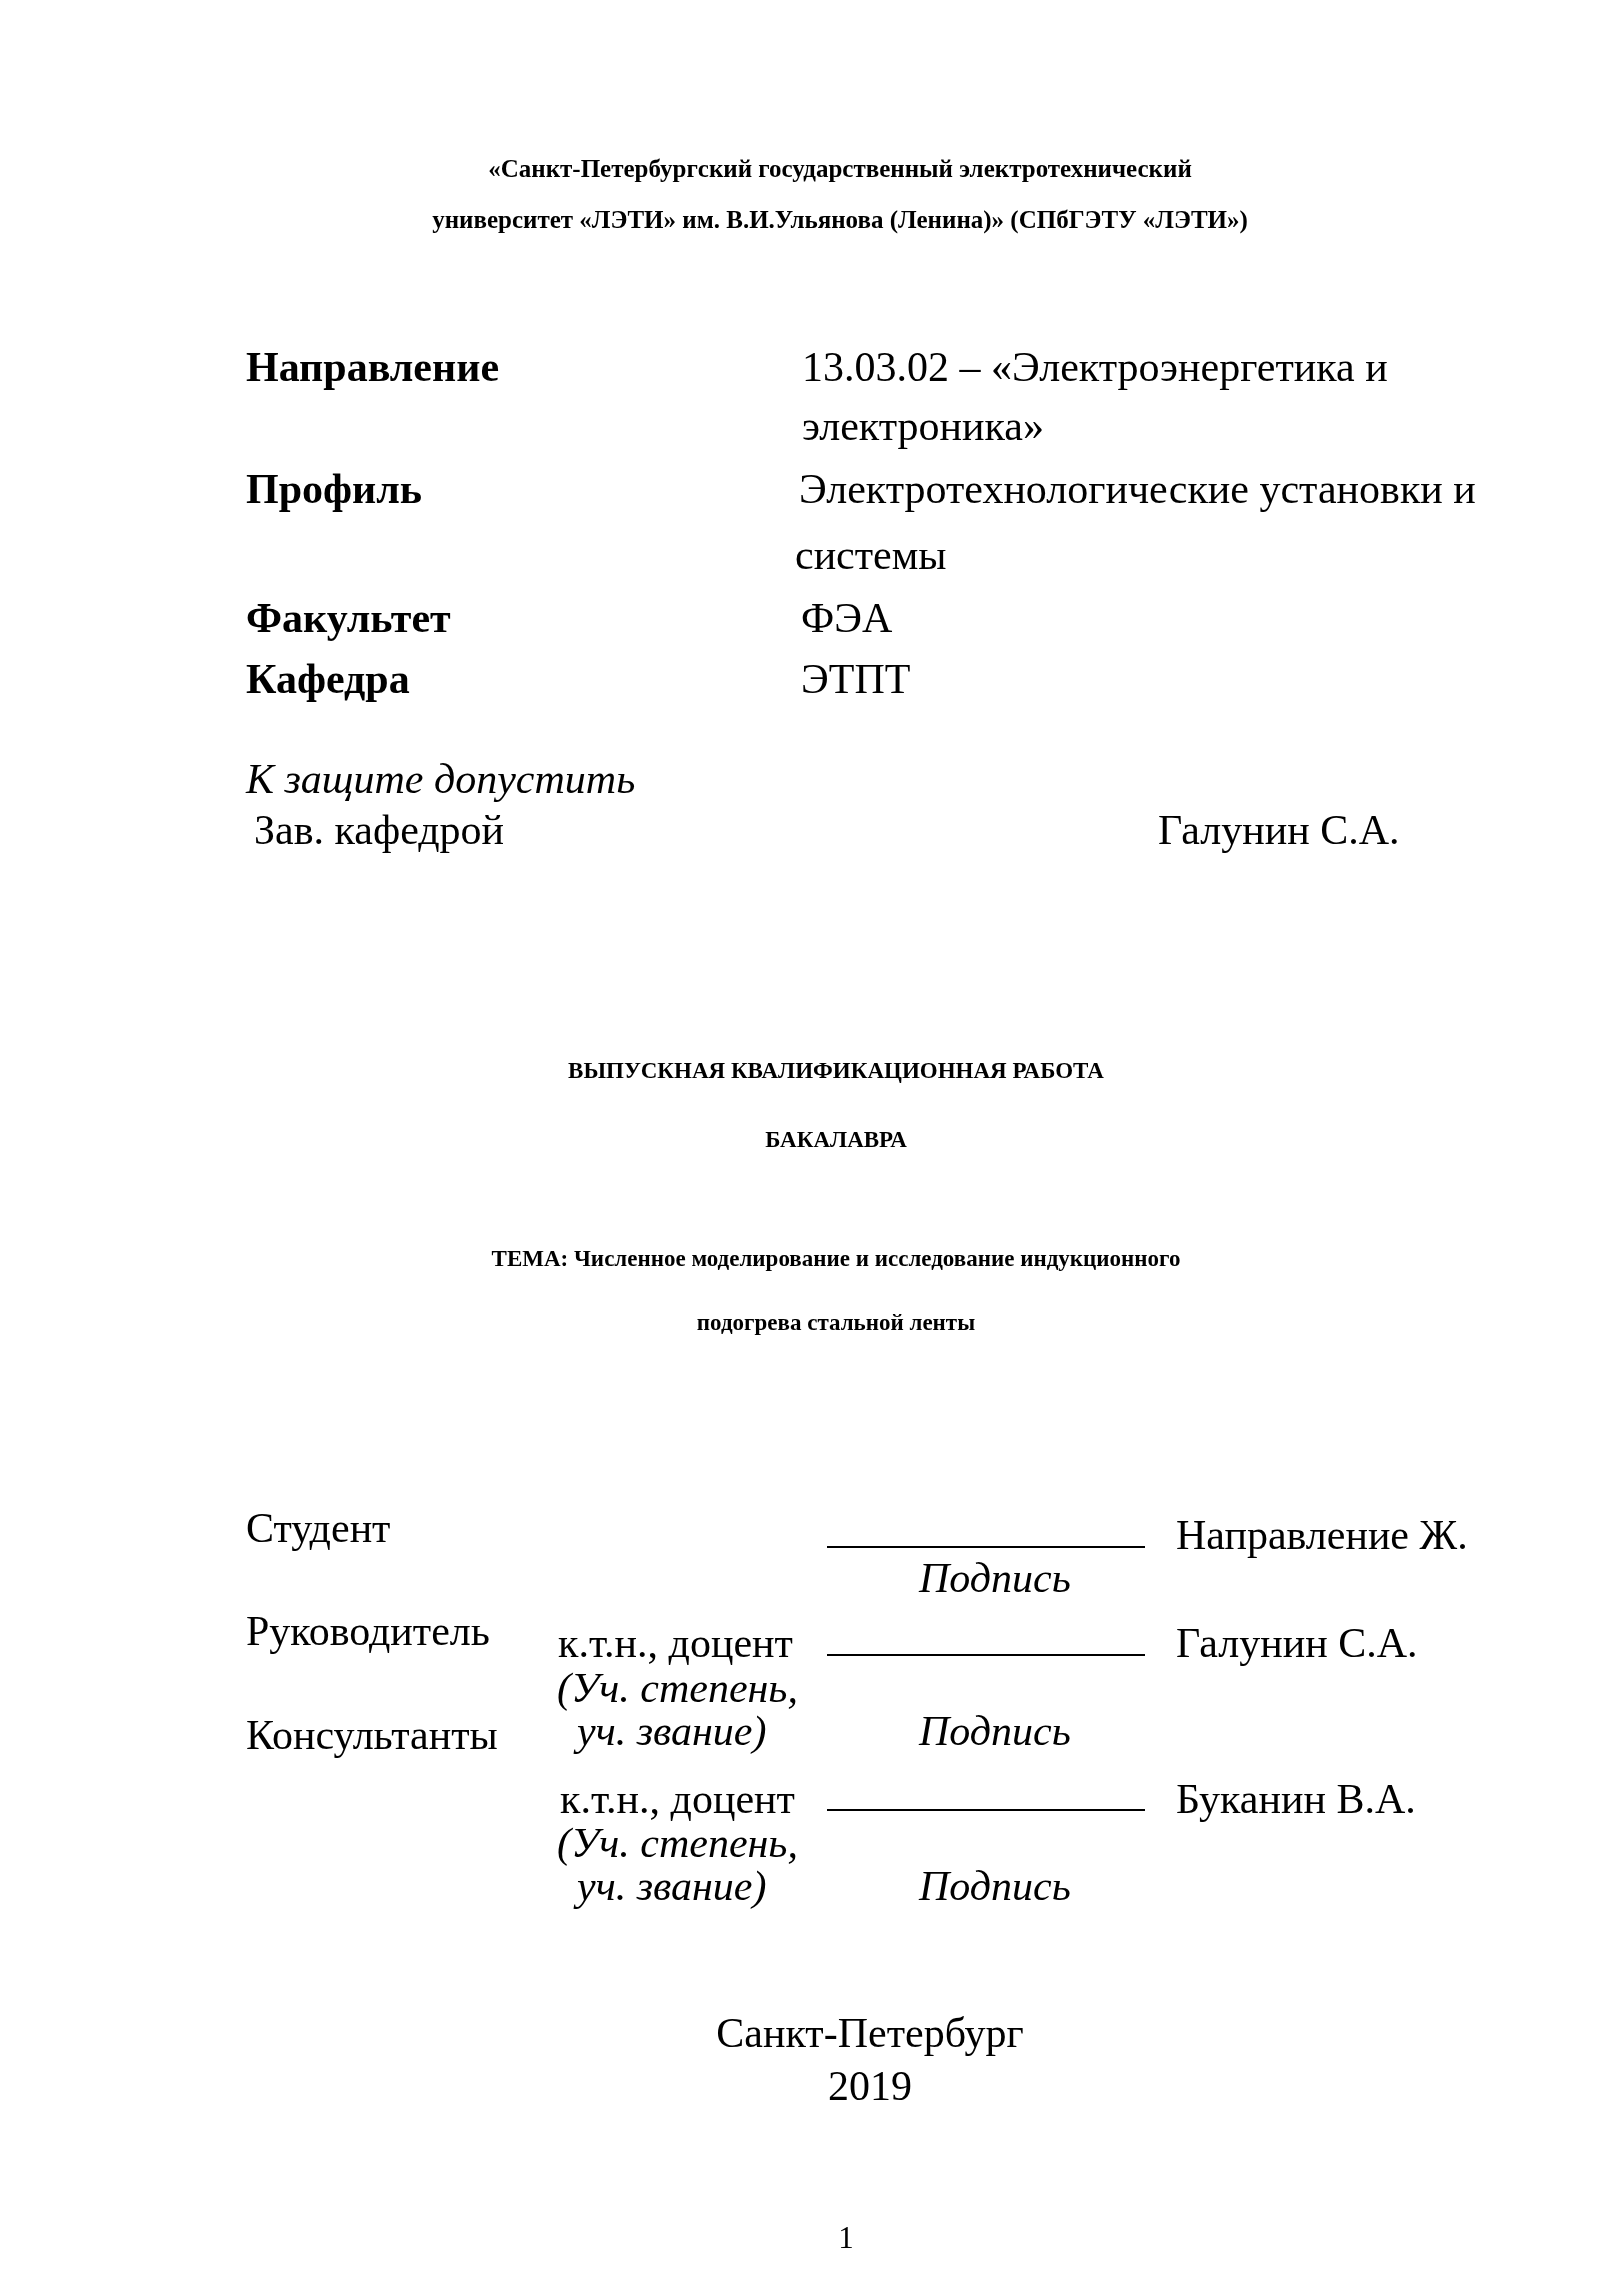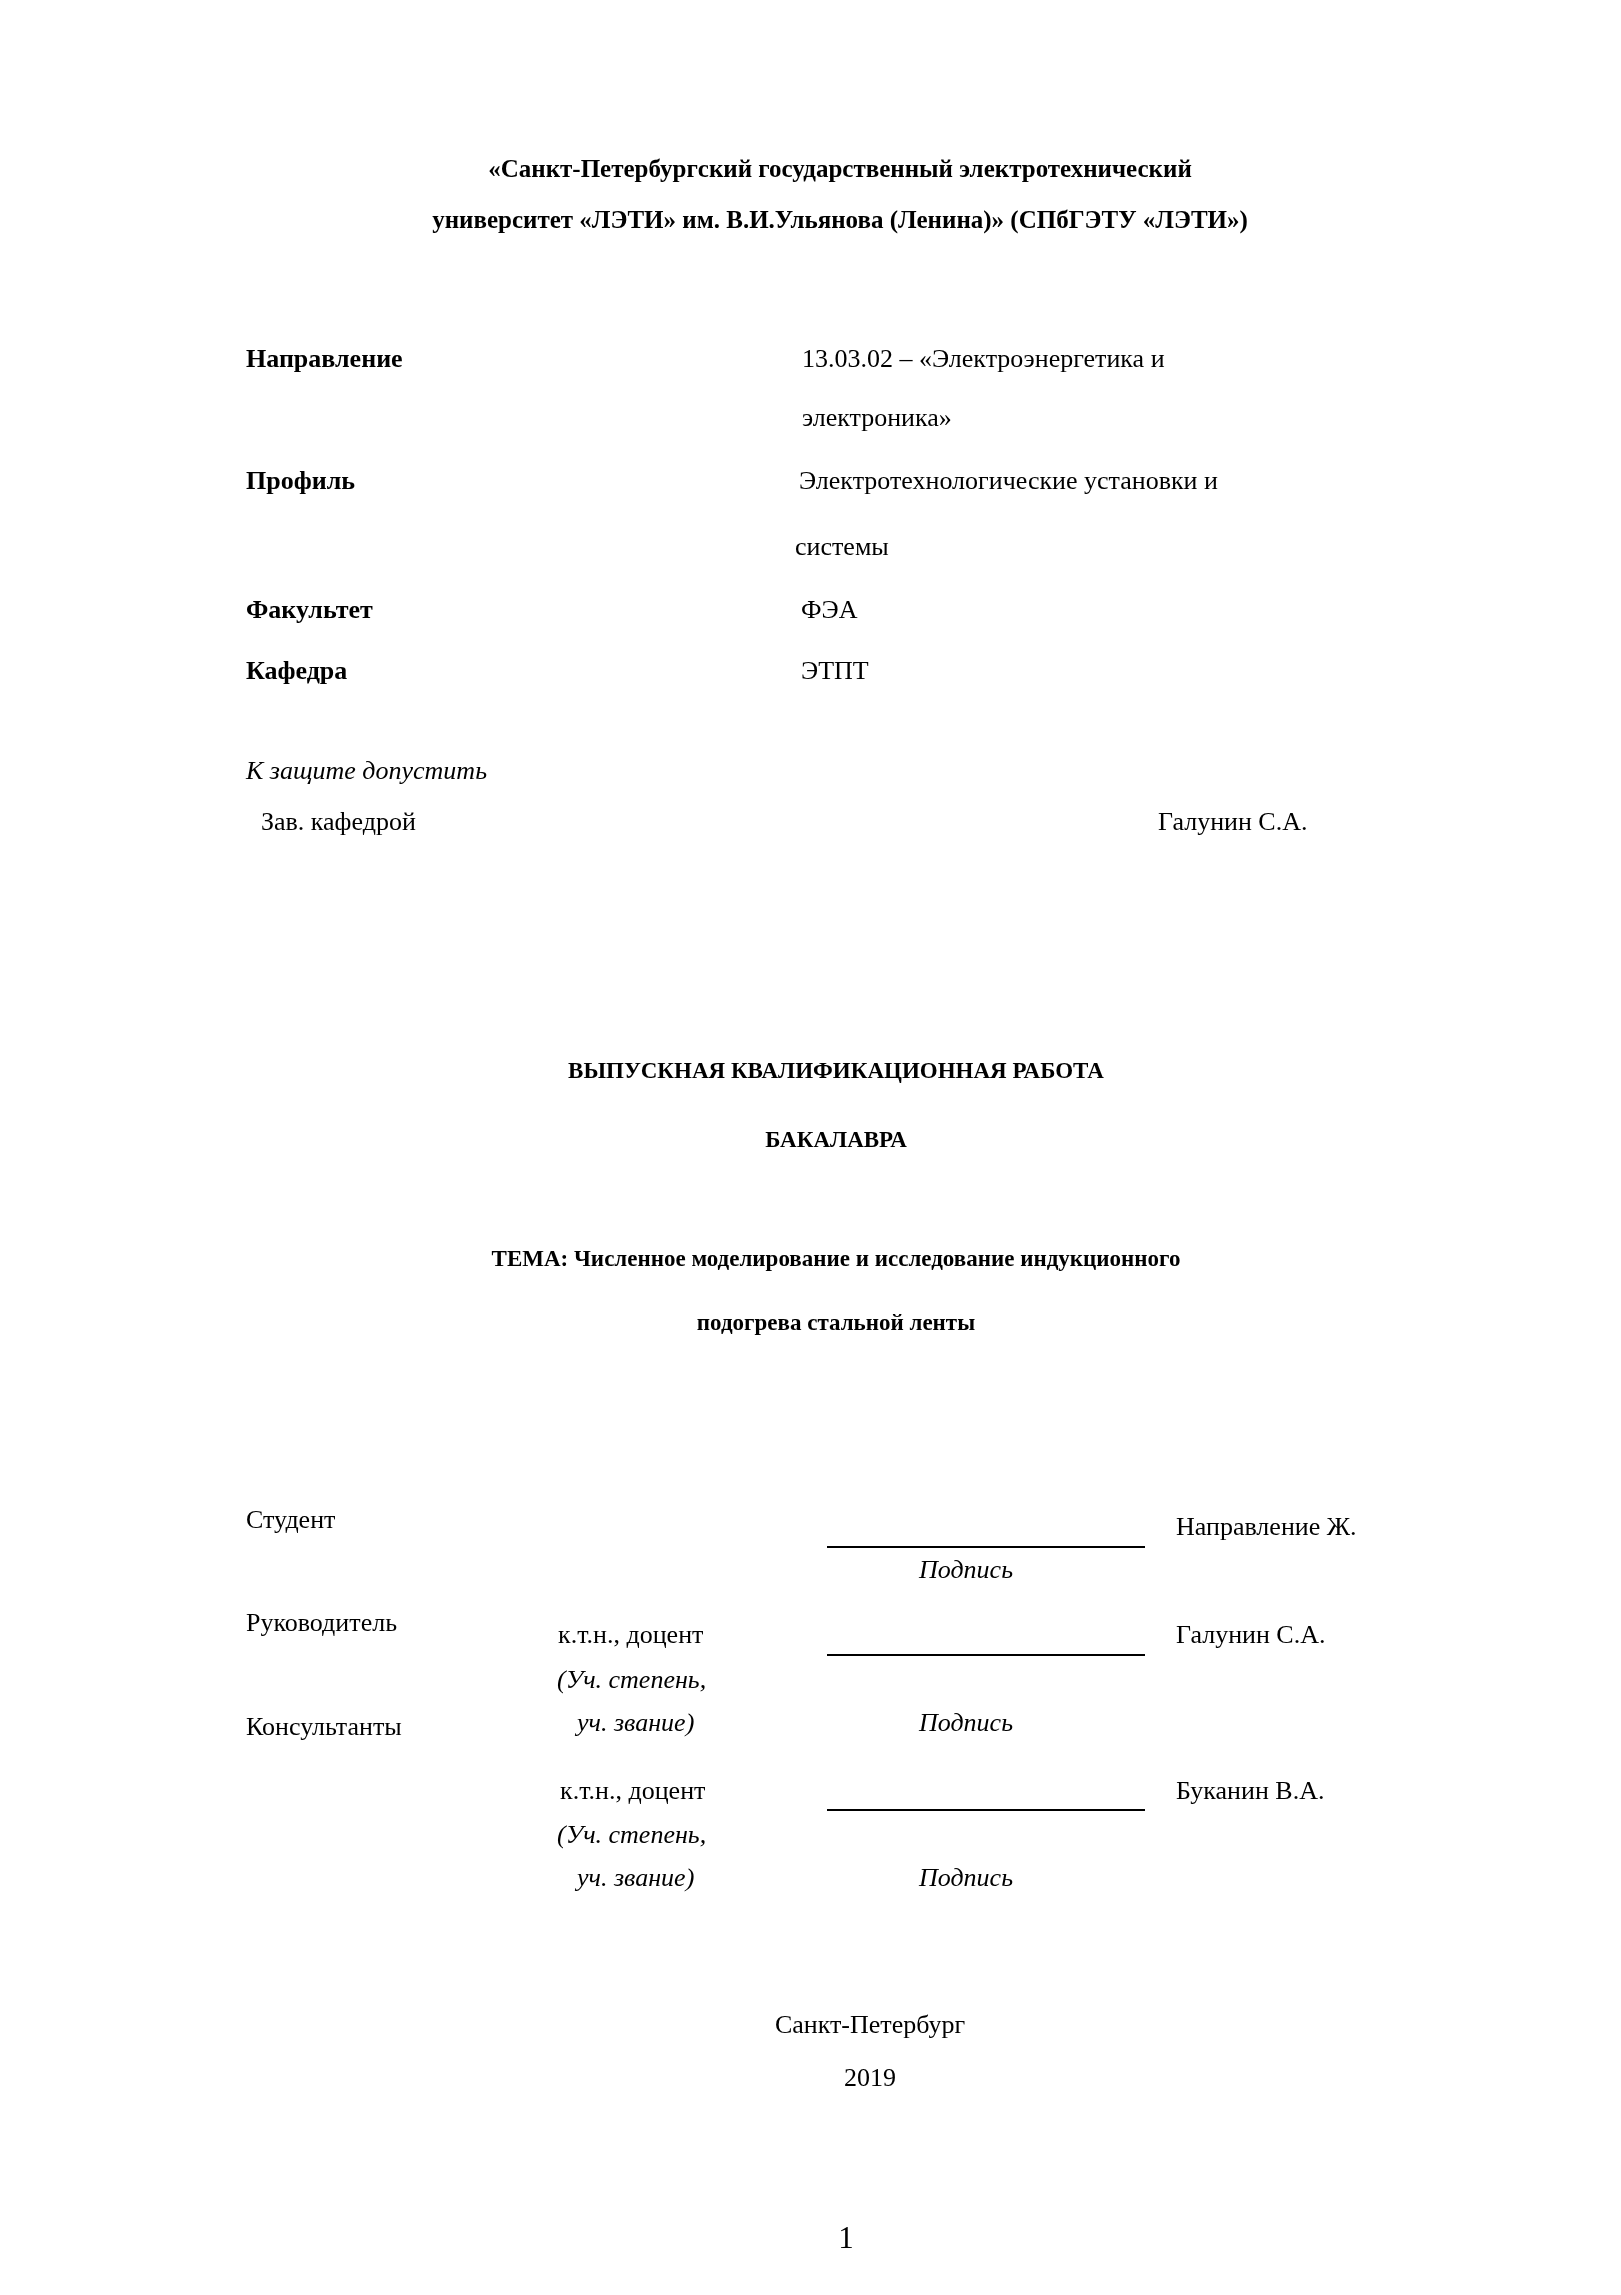--- a/index.html
+++ b/index.html
@@ -1,18 +1,18 @@
 <!DOCTYPE html>
 <html style="font-size:12.6px"><head>
 <meta charset="utf-8">
 <style>
   html, body { margin: 0; padding: 0; background: #ffffff; }
   body { width: 1622px; height: 2295px; position: relative; overflow: hidden;
          font-family: "Liberation Serif", "DejaVu Serif", serif; color: #000000; }
-  .t { position: absolute; white-space: nowrap; line-height: 1; font-size: 26px; }
+  .t { position: absolute; white-space: nowrap; line-height: 1; font-size: 42px; }
   .b { font-weight: bold; }
   .i { font-style: italic; }
   .c { transform: translateX(-50%); }
   .hdr { font-size: 25px; font-weight: bold; }
   .ttl { font-size: 23px; font-weight: bold; }
   .sigline { position: absolute; height: 0; border-top: 2.4px solid #000; }
   .pgnum { font-size: 31px; }
 </style>
 </head>
 <body>
@@ -30,21 +30,21 @@
   <div class="t" style="left:795px; top:534px;">системы</div>
 
   <div class="t b" style="left:246px; top:597px;">Факультет</div>
   <div class="t" style="left:801px; top:597px;">ФЭА</div>
 
   <div class="t b" style="left:246px; top:658px;">Кафедра</div>
   <div class="t" style="left:801px; top:658px;">ЭТПТ</div>
 </div>
 
 <div class="t i" style="left:246px; top:758px;">К защите допустить</div>
-<div class="t" style="left:261px; top:809px;">Зав. кафедрой</div>
+<div class="t" style="left:254px; top:809px;">Зав. кафедрой</div>
 <div class="t" style="left:1158px; top:809px;">Галунин С.А.</div>
 
 <div class="t ttl c" style="left:836px; top:1059px;">ВЫПУСКНАЯ КВАЛИФИКАЦИОННАЯ РАБОТА</div>
 <div class="t ttl c" style="left:836px; top:1128px;">БАКАЛАВРА</div>
 <div class="t ttl c" style="left:836px; top:1247px;">ТЕМА: Численное моделирование и исследование индукционного</div>
 <div class="t ttl c" style="left:836px; top:1311px;">подогрева стальной ленты</div>
 
 <div>
   <div class="t" style="left:246px; top:1507px;">Студент</div>
   <div class="sigline" style="left:827px; width:318px; top:1546px;"></div>

